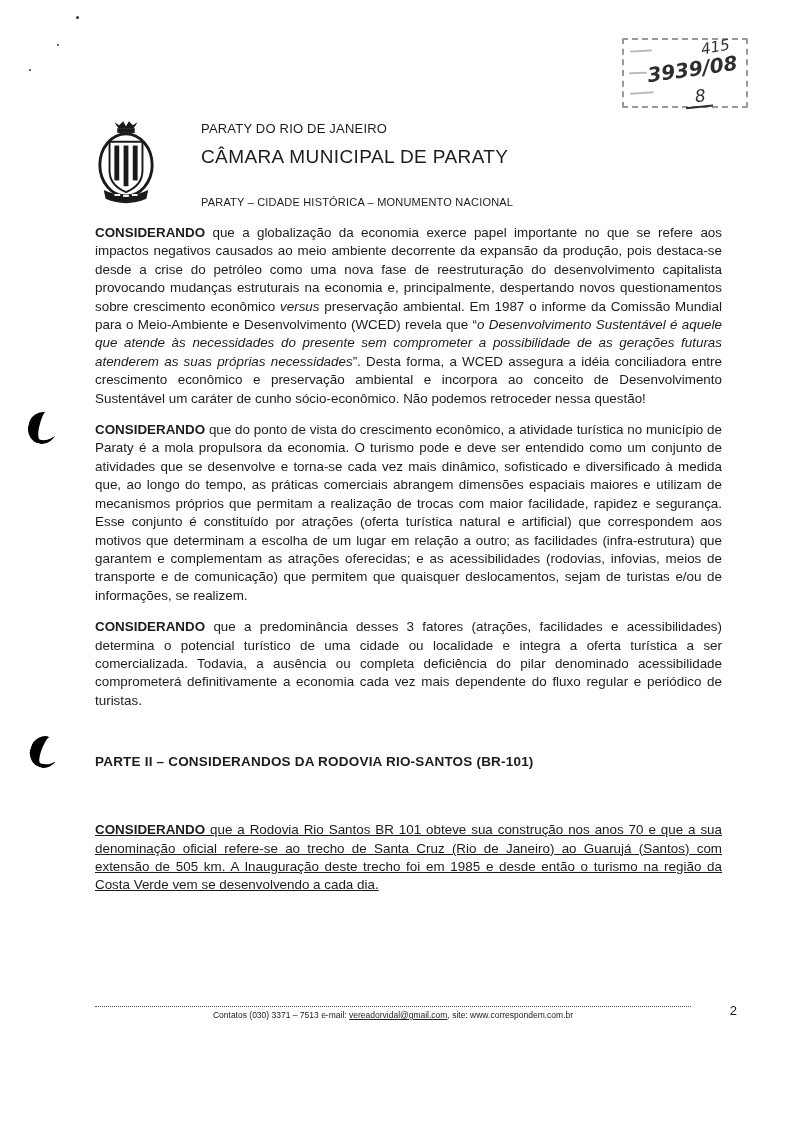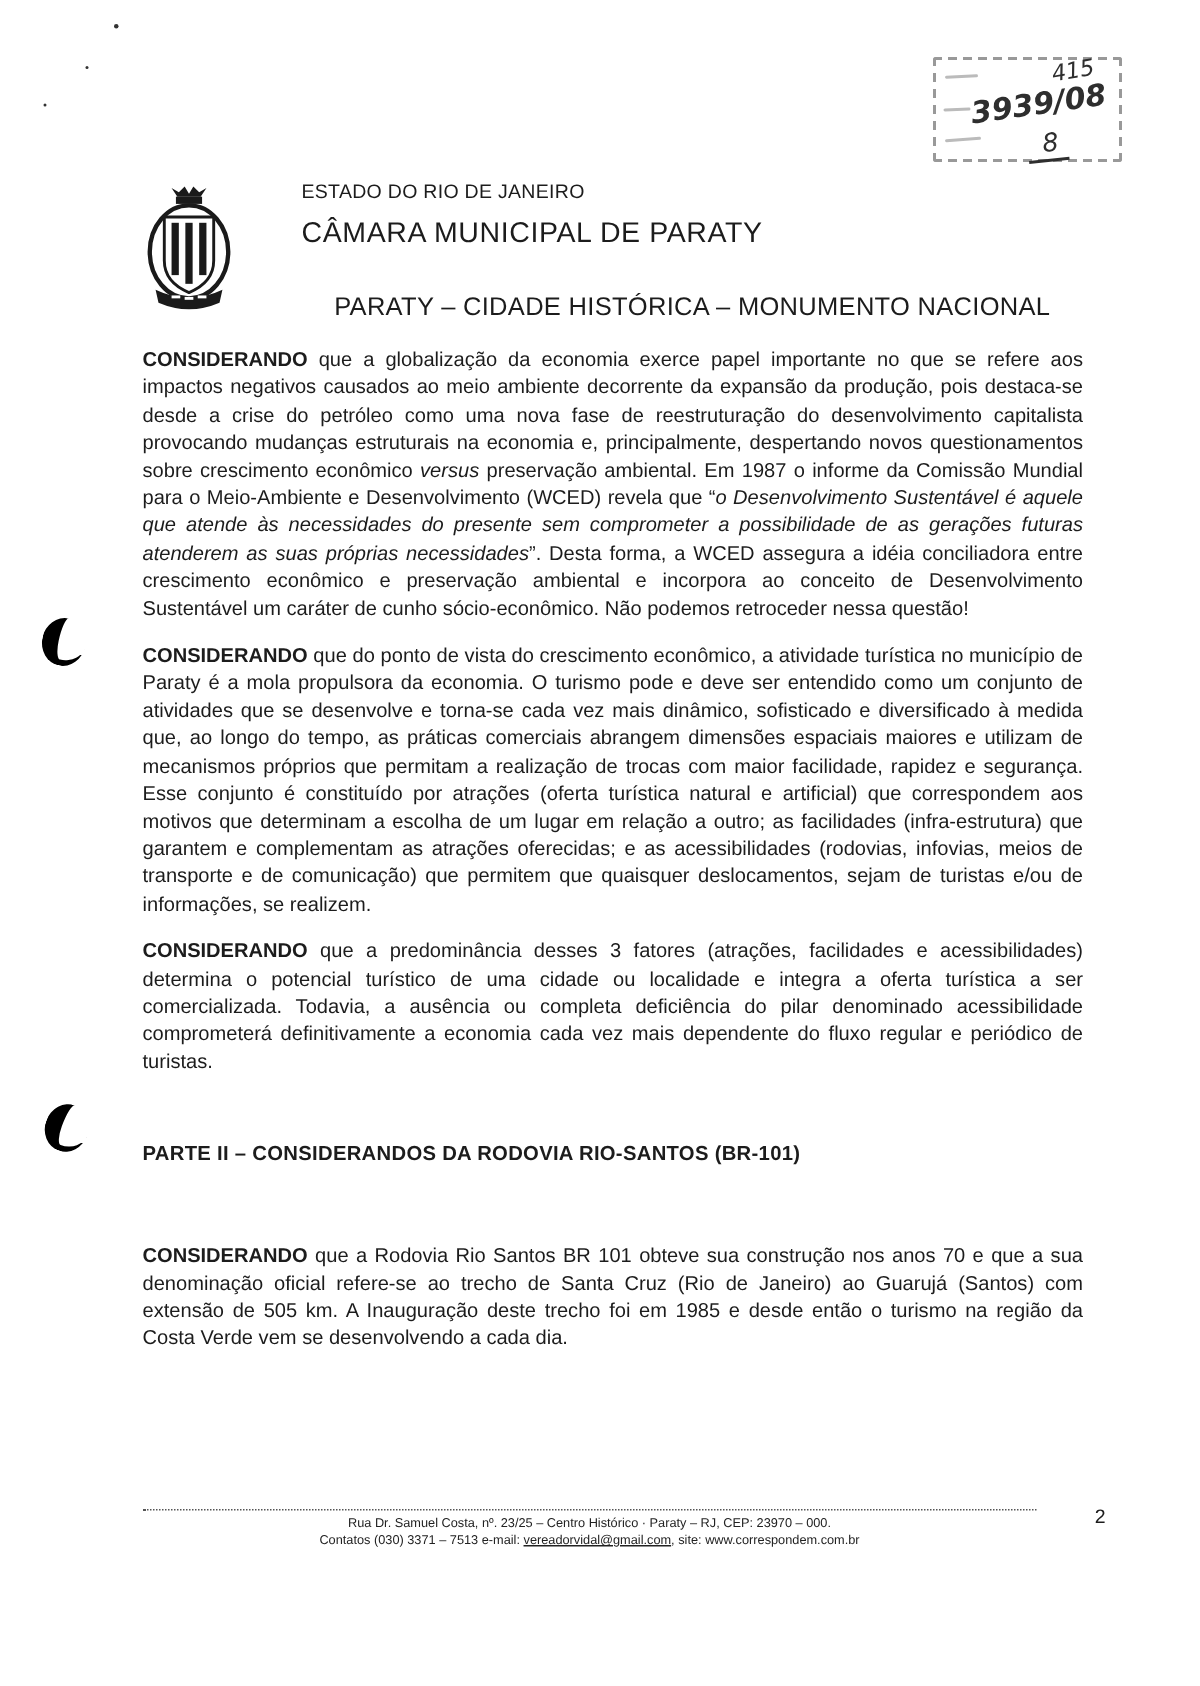--- a/index.html
+++ b/index.html
@@ -41,36 +41,36 @@
   .blot2{left:30px;top:736px;transform:rotate(20deg);}
 
   .content{padding:120px 78px 0 95px;}
 
   
   .doc-header{display:flex;align-items:center;margin:0 0 16px 0;}
   .crest{flex:0 0 auto;margin-right:44px;}
   .header-text{flex:1;}
   .state{font-size:13px;letter-spacing:.2px;margin-bottom:10px;}
   .org{font-size:19px;letter-spacing:.4px;margin-bottom:28px;}
-  .subtitle{font-size:17px;letter-spacing:.2px;text-align:center;}
+  .subtitle{font-size:11px;letter-spacing:.2px;}
 
   
   .para{
     font-size:13.4px;line-height:18.4px;
     text-align:justify;
     margin:0 0 13px 0;
   }
   .para strong{font-weight:bold;}
   .para em{}
   .section-heading{
     font-size:13.5px;font-weight:bold;
     margin:44px 0 52px 0;
     letter-spacing:.2px;
   }
-  .para.last{margin-bottom:0;}
+  .para.last{margin-bottom:0;text-decoration:underline;}
 
   
   .footer{position:absolute;left:95px;top:1006px;width:596px;font-size:8.5px;line-height:11px;color:#222;text-align:center;}
   .dotted-rule{border-top:1px dotted #555;height:0;margin-bottom:3px;}
   .page-num{position:absolute;right:-46px;top:-1px;font-size:13px;color:#1c1c1c;}
   .email{text-decoration:underline;text-align:right;}
 </style>
 </head>
 <body>
 
@@ -104,21 +104,21 @@
           <rect x="20" y="26" width="5" height="36" fill="#1a1a1a"></rect>
           <rect x="29.5" y="26" width="5" height="42" fill="#1a1a1a"></rect>
           <rect x="39" y="26" width="5" height="36" fill="#1a1a1a"></rect>
           <path d="M9 72 q23 11 46 0 l-2 9 q-21 9 -42 0 z" fill="#1a1a1a"></path>
           <rect x="20" y="76" width="6" height="2" fill="#ffffff"></rect>
           <rect x="29" y="77" width="6" height="2" fill="#ffffff"></rect>
           <rect x="38" y="76" width="6" height="2" fill="#ffffff"></rect>
         </svg>
       </div>
       <div class="header-text">
-        <div class="state">ESTADO DO RIO DE JANEIRO</div>
+        <div class="state">PARATY DO RIO DE JANEIRO</div>
         <div class="org">CÂMARA MUNICIPAL DE PARATY</div>
         <div class="subtitle">PARATY – CIDADE HISTÓRICA – MONUMENTO NACIONAL</div>
       </div>
     </header>
 
     <p class="para"><strong>CONSIDERANDO</strong><span> que a globalização da economia exerce papel importante no que se refere aos impactos negativos causados ao meio ambiente decorrente da expansão da produção, pois destaca-se desde a crise do petróleo como uma nova fase de reestruturação do desenvolvimento capitalista provocando mudanças estruturais na economia e, principalmente, despertando novos questionamentos sobre crescimento econômico </span><em>versus</em><span> preservação ambiental. Em 1987 o informe da Comissão Mundial para o Meio-Ambiente e Desenvolvimento (WCED) revela que “</span><em>o Desenvolvimento Sustentável é aquele que atende às necessidades do presente sem comprometer a possibilidade de as gerações futuras atenderem as suas próprias necessidades</em><span>”. Desta forma, a WCED assegura a idéia conciliadora entre crescimento econômico e preservação ambiental e incorpora ao conceito de Desenvolvimento Sustentável um caráter de cunho sócio-econômico. Não podemos retroceder nessa questão!</span></p>
 
     <p class="para"><strong>CONSIDERANDO</strong><span> que do ponto de vista do crescimento econômico, a atividade turística no município de Paraty é a mola propulsora da economia. O turismo pode e deve ser entendido como um conjunto de atividades que se desenvolve e torna-se cada vez mais dinâmico, sofisticado e diversificado à medida que, ao longo do tempo, as práticas comerciais abrangem dimensões espaciais maiores e utilizam de mecanismos próprios que permitam a realização de trocas com maior facilidade, rapidez e segurança. Esse conjunto é constituído por atrações (oferta turística natural e artificial) que correspondem aos motivos que determinam a escolha de um lugar em relação a outro; as facilidades (infra-estrutura) que garantem e complementam as atrações oferecidas; e as acessibilidades (rodovias, infovias, meios de transporte e de comunicação) que permitem que quaisquer deslocamentos, sejam de turistas e/ou de informações, se realizem.</span></p>
 
     <p class="para"><strong>CONSIDERANDO</strong><span> que a predominância desses 3 fatores (atrações, facilidades e acessibilidades) determina o potencial turístico de uma cidade ou localidade e integra a oferta turística a ser comercializada. Todavia, a ausência ou completa deficiência do pilar denominado acessibilidade comprometerá definitivamente a economia cada vez mais dependente do fluxo regular e periódico de turistas.</span></p>
@@ -126,17 +126,16 @@
     <h2 class="section-heading">PARTE II – CONSIDERANDOS DA RODOVIA RIO-SANTOS (BR-101)</h2>
 
 
     <p class="para last"><strong>CONSIDERANDO</strong><span> que a Rodovia Rio Santos BR 101 obteve sua construção nos anos 70 e que a sua denominação oficial refere-se ao trecho de Santa Cruz (Rio de Janeiro) ao Guarujá (Santos) com extensão de 505 km. A Inauguração deste trecho foi em 1985 e desde então o turismo na região da Costa Verde vem se desenvolvendo a cada dia.</span></p>
 
   </div>
 
   <div class="footer">
     <div class="dotted-rule"></div>
     <div class="page-num">2</div>
-    <div class="footer-line1">Rua Dr. Samuel Costa, nº. 23/25 – Centro Histórico · Paraty – RJ, CEP: 23970 – 000.</div>
     <div class="footer-line2"><span>Contatos (030) 3371 – 7513 e-mail: </span><span class="email">vereadorvidal@gmail.com</span><span>, site: </span><span>www.correspondem.com.br</span></div>
   </div>
 
 </div>
 
 </body></html>

